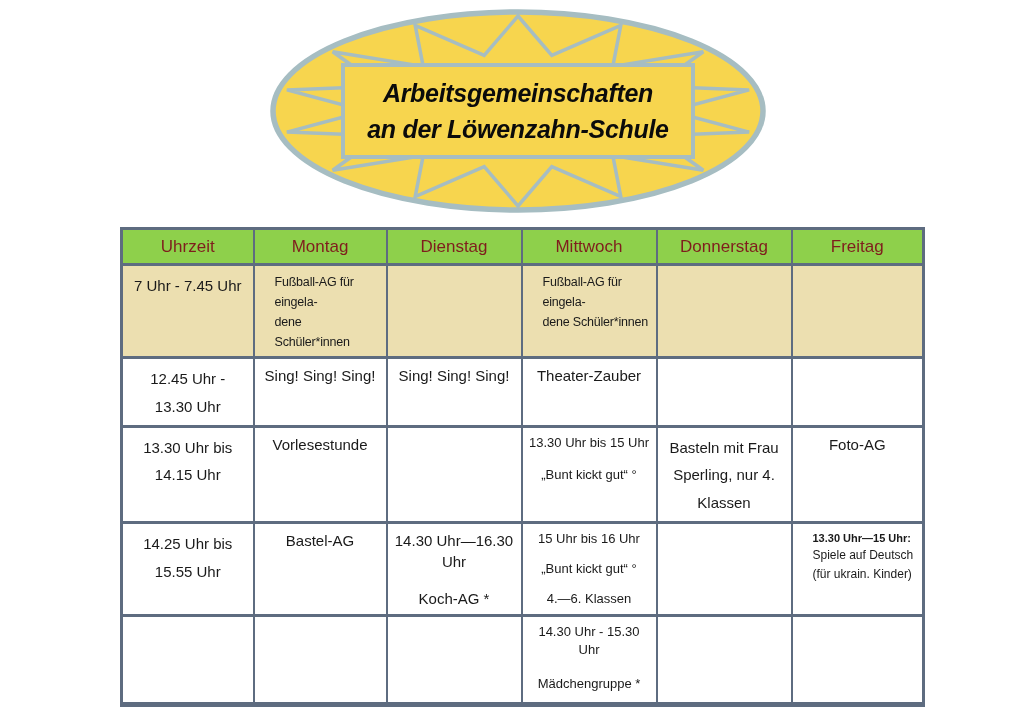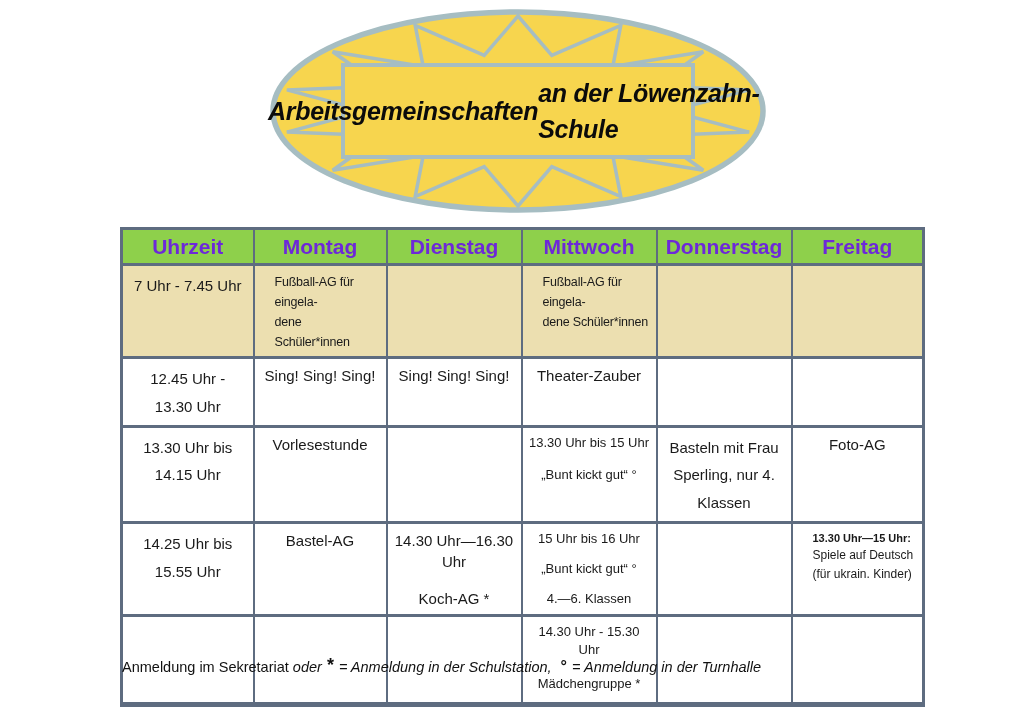--- a/index.html
+++ b/index.html
@@ -13,21 +13,21 @@
   *{margin:0;padding:0;box-sizing:border-box;}
   html,body{background:#ffffff;}
   body{font-family:"Liberation Sans", sans-serif;color:var(--ink);}
   .page{position:relative;width:1024px;height:724px;background:#ffffff;overflow:hidden;}
 
   
   .badge{position:absolute;left:268px;top:8px;width:500px;height:206px;}
   .badge svg{position:absolute;left:0;top:0;}
   .badge-text{
     position:absolute;left:0;top:0;width:100%;height:100%;
-    display:flex;flex-direction:row;align-items:center;justify-content:center;
+    display:flex;flex-direction:column;align-items:center;justify-content:center;
     font-size:25px;font-weight:bold;font-style:italic;line-height:1.45;color:#0b0b0b;
     letter-spacing:-0.3px;
   }
 
   
   table.schedule{
     position:absolute;left:120px;top:227px;width:802px;
     border-collapse:collapse;table-layout:fixed;
     border:3px solid var(--slate);border-bottom-width:5px;
   }
@@ -35,21 +35,21 @@
     border-left:2px solid var(--slate);
     border-right:2px solid var(--slate);
     border-top:3px solid var(--slate);
     border-bottom:3px solid var(--slate);
     vertical-align:top;text-align:center;
     padding:6px 4px 4px 4px;
     font-size:15px;background:#ffffff;
     overflow:hidden;
   }
   .schedule thead th{
-    background:var(--green);font-weight:700;font-size:21px;color:#6d28d9;
+    background:var(--green);font-weight:400;font-size:17px;color:#7f1d1d;
     height:36px;vertical-align:middle;padding:2px;
   }
   tr.beige td{background:var(--beige);}
   tr.rA{height:42px;} tr.rB{height:55px;} tr.rC{height:90px;}
   tr.rD{height:93px;} tr.rE{height:89px;}
 
   .ln{line-height:1.4;}
   td.time .ln{line-height:1.85;font-size:15px;}
   td.left{text-align:left;padding-left:20px;padding-right:6px;}
   td.small .ln{font-size:12.5px;line-height:1.6;letter-spacing:-0.2px;}
@@ -198,17 +198,14 @@
           <div class="ln">14.30 Uhr - 15.30</div>
           <div class="ln">Uhr</div>
           <div class="ln g16">Mädchengruppe *</div>
         </td>
         <td></td>
         <td></td>
       </tr>
     </tbody>
   </table>
 
-  <div class="footnote">
-    <span>Anmeldung im Sekretariat </span><span class="it">oder</span><span class="mark mark-star">*</span><span class="it">= Anmeldung in der Schulstation, </span><span class="mark mark-deg">°</span><span class="it">= Anmeldung in der Turnhalle</span>
-  </div>
 
 </div>
 
 </body></html>

